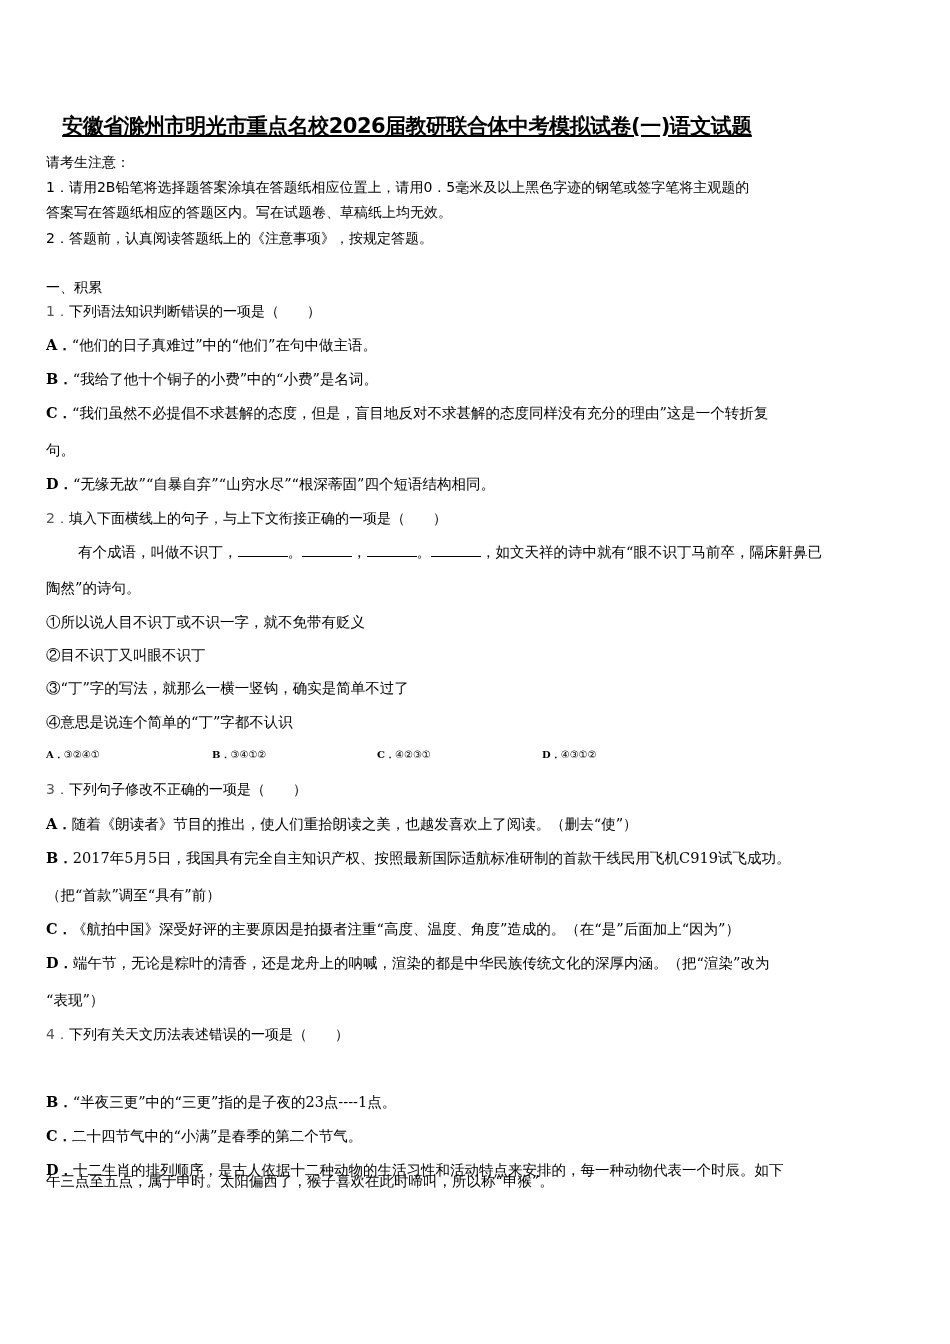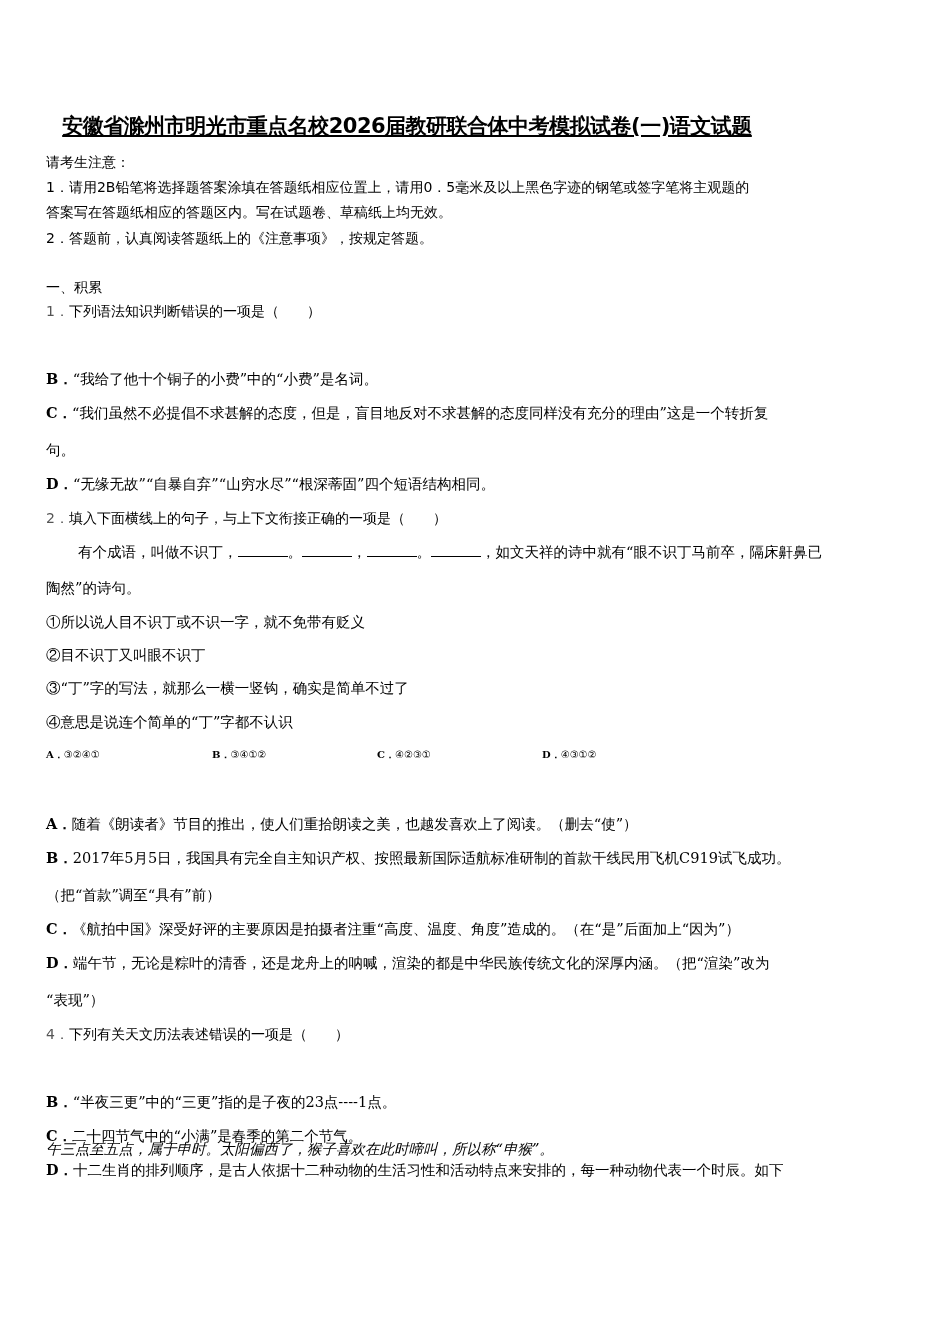--- a/index.html
+++ b/index.html
@@ -78,20 +78,23 @@
   <div class="line sans" style="top:152px;">请考生注意：</div>
   <div class="line sans" style="top:177px;">1．请用2B铅笔将选择题答案涂填在答题纸相应位置上，请用0．5毫米及以上黑色字迹的钢笔或签字笔将主观题的</div>
   <div class="line sans" style="top:202px;">答案写在答题纸相应的答题区内。写在试题卷、草稿纸上均无效。</div>
   <div class="line sans" style="top:228px;">2．答题前，认真阅读答题纸上的《注意事项》，按规定答题。</div>
 
   <div class="line sans" style="top:277px;">一、积累</div>
 
   <div class="line sans" style="top:301px;">
     <span class="qnum">1．</span><span>下列语法知识判断错误的一项是（　　）</span>
   </div>
+  <div class="line" style="top:335px;">
+    <span class="optlabel">A．</span><span>“他们的日子真难过”中的“他们”在句中做主语。</span>
+  </div>
   <div class="line" style="top:369px;">
     <span class="optlabel">B．</span><span>“我给了他十个铜子的小费”中的“小费”是名词。</span>
   </div>
   <div class="line" style="top:403px;">
     <span class="optlabel">C．</span><span>“我们虽然不必提倡不求甚解的态度，但是，盲目地反对不求甚解的态度同样没有充分的理由”这是一个转折复</span>
   </div>
   <div class="line" style="top:440px;">句。</div>
   <div class="line" style="top:474px;">
     <span class="optlabel">D．</span><span>“无缘无故”“自暴自弃”“山穷水尽”“根深蒂固”四个短语结构相同。</span>
   </div>
@@ -116,20 +119,23 @@
       <span class="optlabel">B．</span><span>③④①②</span>
     </div>
     <div class="choice" style="left:331px;">
       <span class="optlabel">C．</span><span>④②③①</span>
     </div>
     <div class="choice" style="left:496px;">
       <span class="optlabel">D．</span><span>④③①②</span>
     </div>
   </div>
 
+  <div class="line sans" style="top:779px;">
+    <span class="qnum">3．</span><span>下列句子修改不正确的一项是（　　）</span>
+  </div>
   <div class="line" style="top:814px;">
     <span class="optlabel">A．</span><span>随着《朗读者》节目的推出，使人们重拾朗读之美，也越发喜欢上了阅读。（删去“使”）</span>
   </div>
   <div class="line" style="top:848px;">
     <span class="optlabel">B．</span><span>2017年5月5日，我国具有完全自主知识产权、按照最新国际适航标准研制的首款干线民用飞机C919试飞成功。</span>
   </div>
   <div class="line" style="top:885px;">（把“首款”调至“具有”前）</div>
   <div class="line" style="top:919px;">
     <span class="optlabel">C．</span><span>《航拍中国》深受好评的主要原因是拍摄者注重“高度、温度、角度”造成的。（在“是”后面加上“因为”）</span>
   </div>
@@ -143,15 +149,15 @@
   </div>
   <div class="line" style="top:1092px;">
     <span class="optlabel">B．</span><span>“半夜三更”中的“三更”指的是子夜的23点----1点。</span>
   </div>
   <div class="line" style="top:1126px;">
     <span class="optlabel">C．</span><span>二十四节气中的“小满”是春季的第二个节气。</span>
   </div>
   <div class="line" style="top:1160px;">
     <span class="optlabel">D．</span><span>十二生肖的排列顺序，是古人依据十二种动物的生活习性和活动特点来安排的，每一种动物代表一个时辰。如下</span>
   </div>
-  <div class="line" style="top:1139px;font-style:italic;">午三点至五点，属于申时。太阳偏西了，猴子喜欢在此时啼叫，所以称“申猴”。</div>
+  <div class="line" style="top:1171px;">午三点至五点，属于申时。太阳偏西了，猴子喜欢在此时啼叫，所以称“申猴”。</div>
 
 </div>
 
 </body></html>

